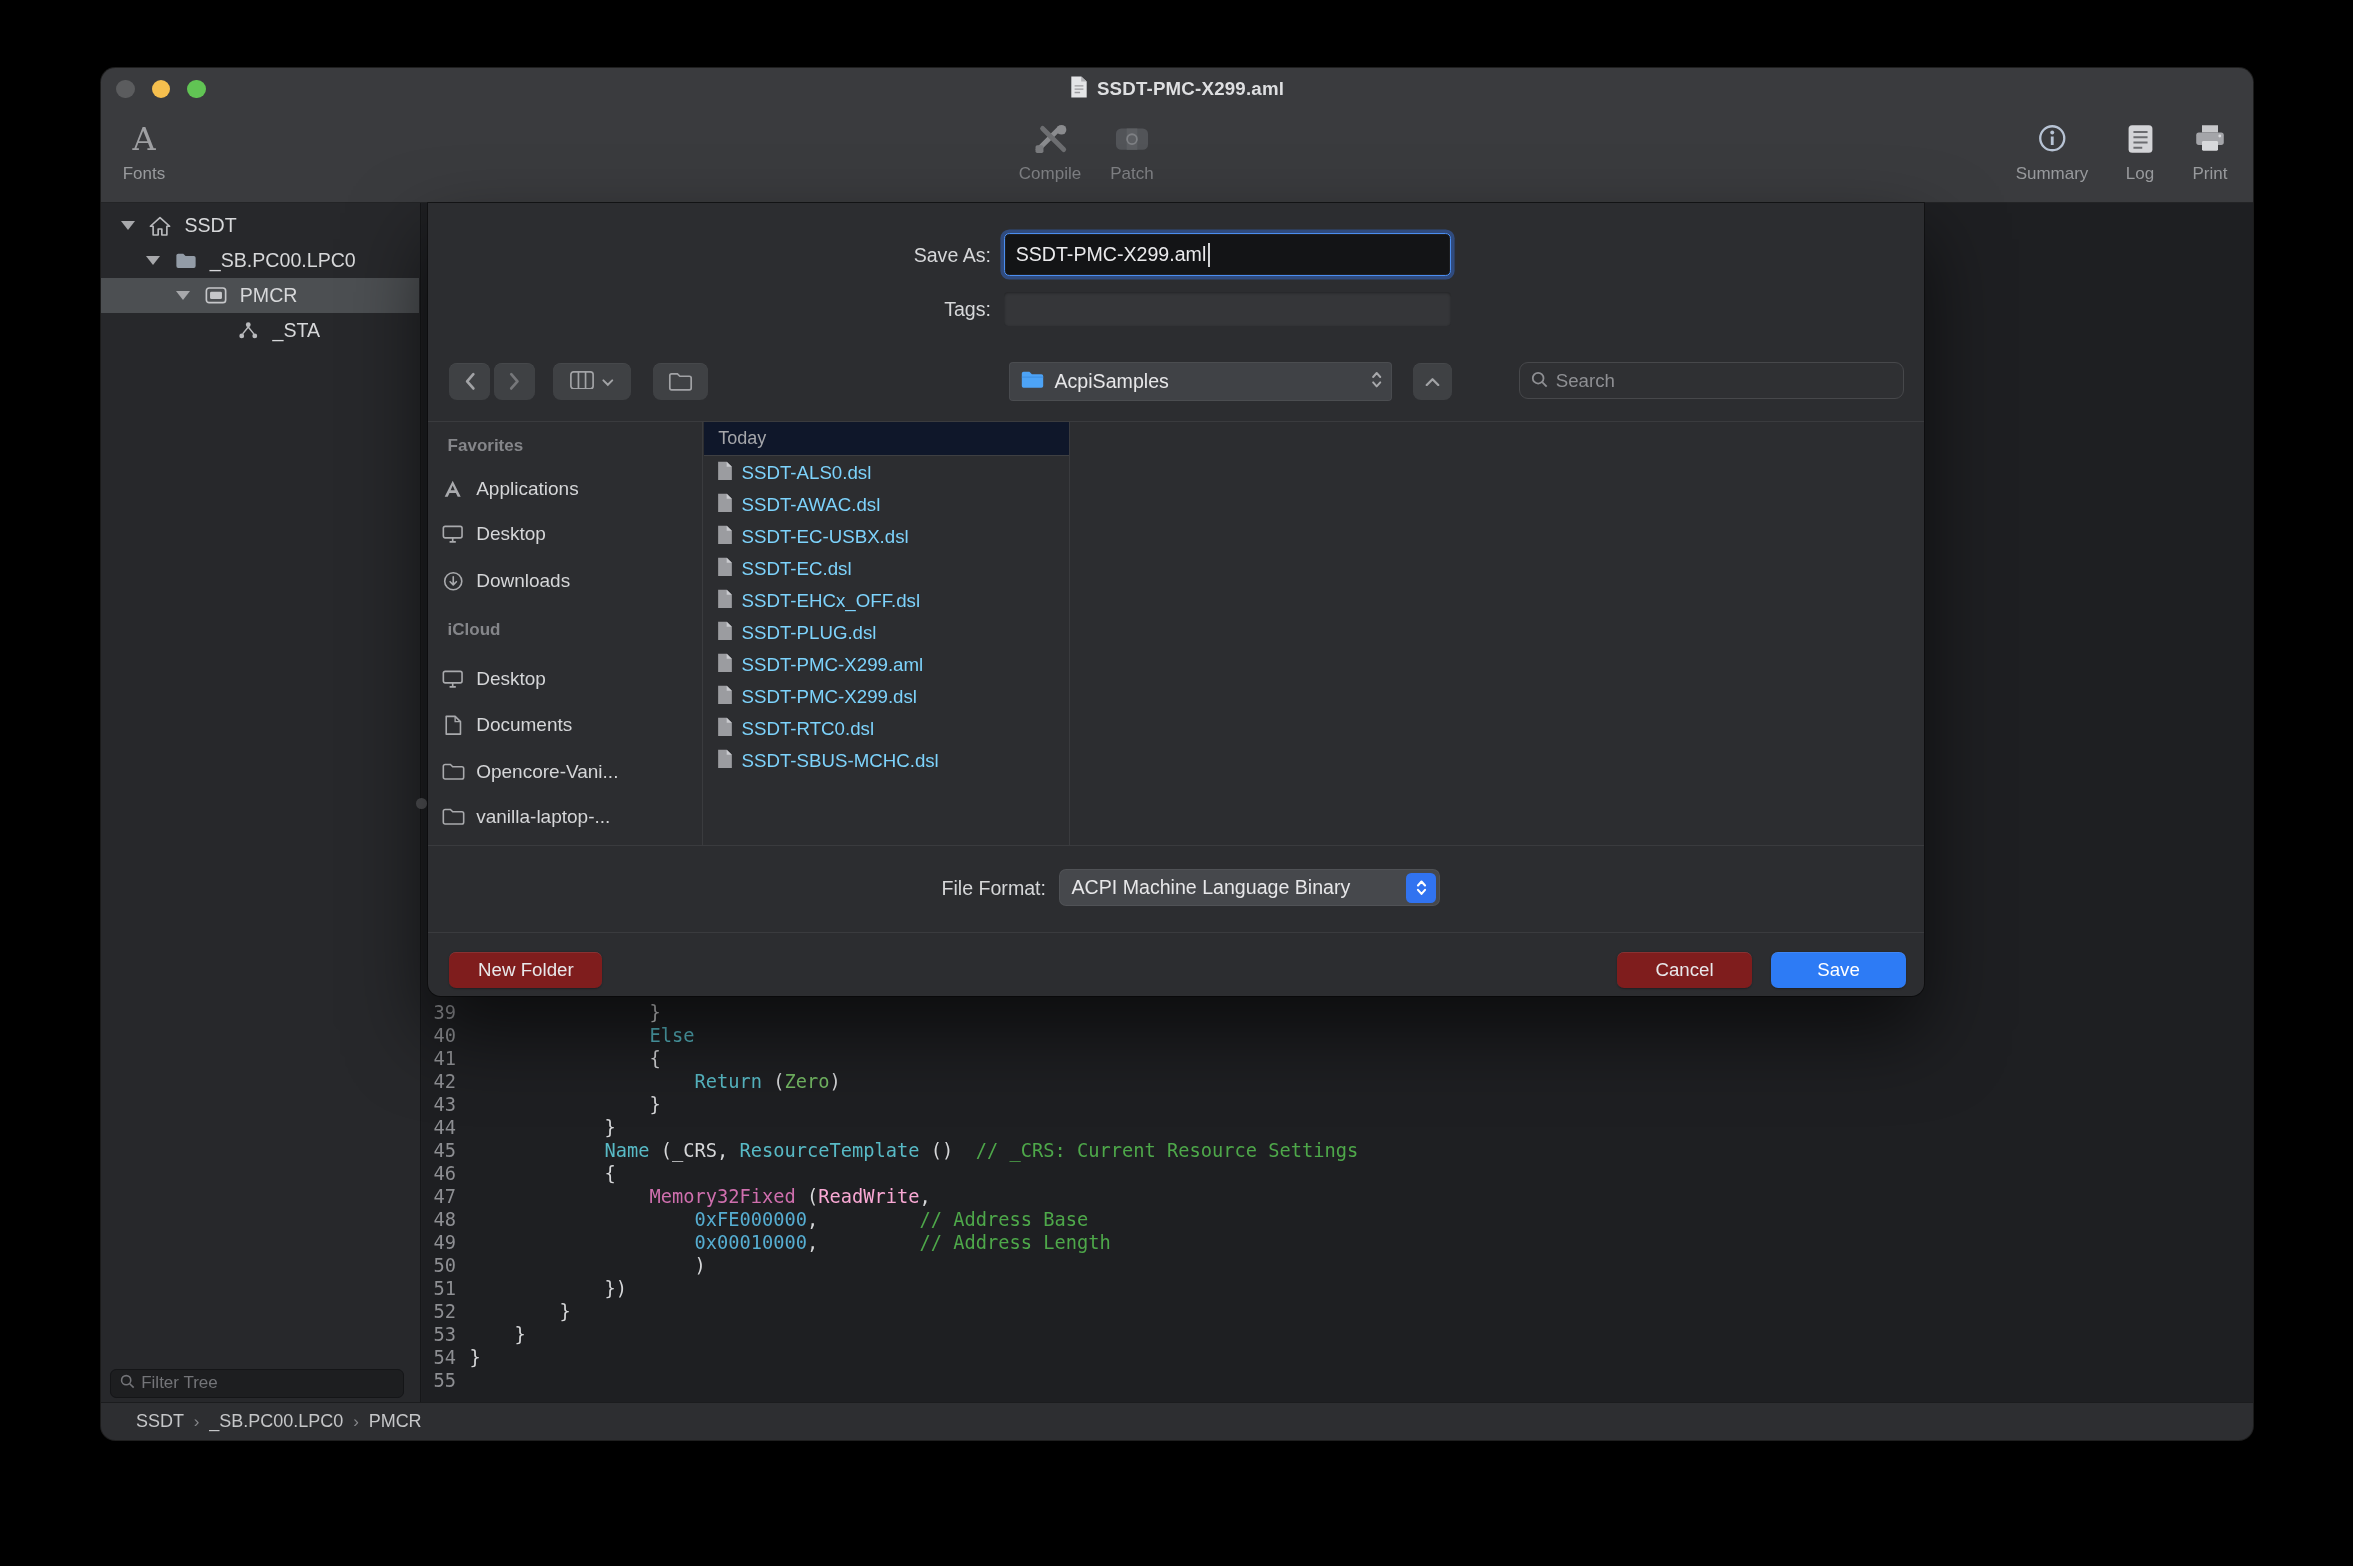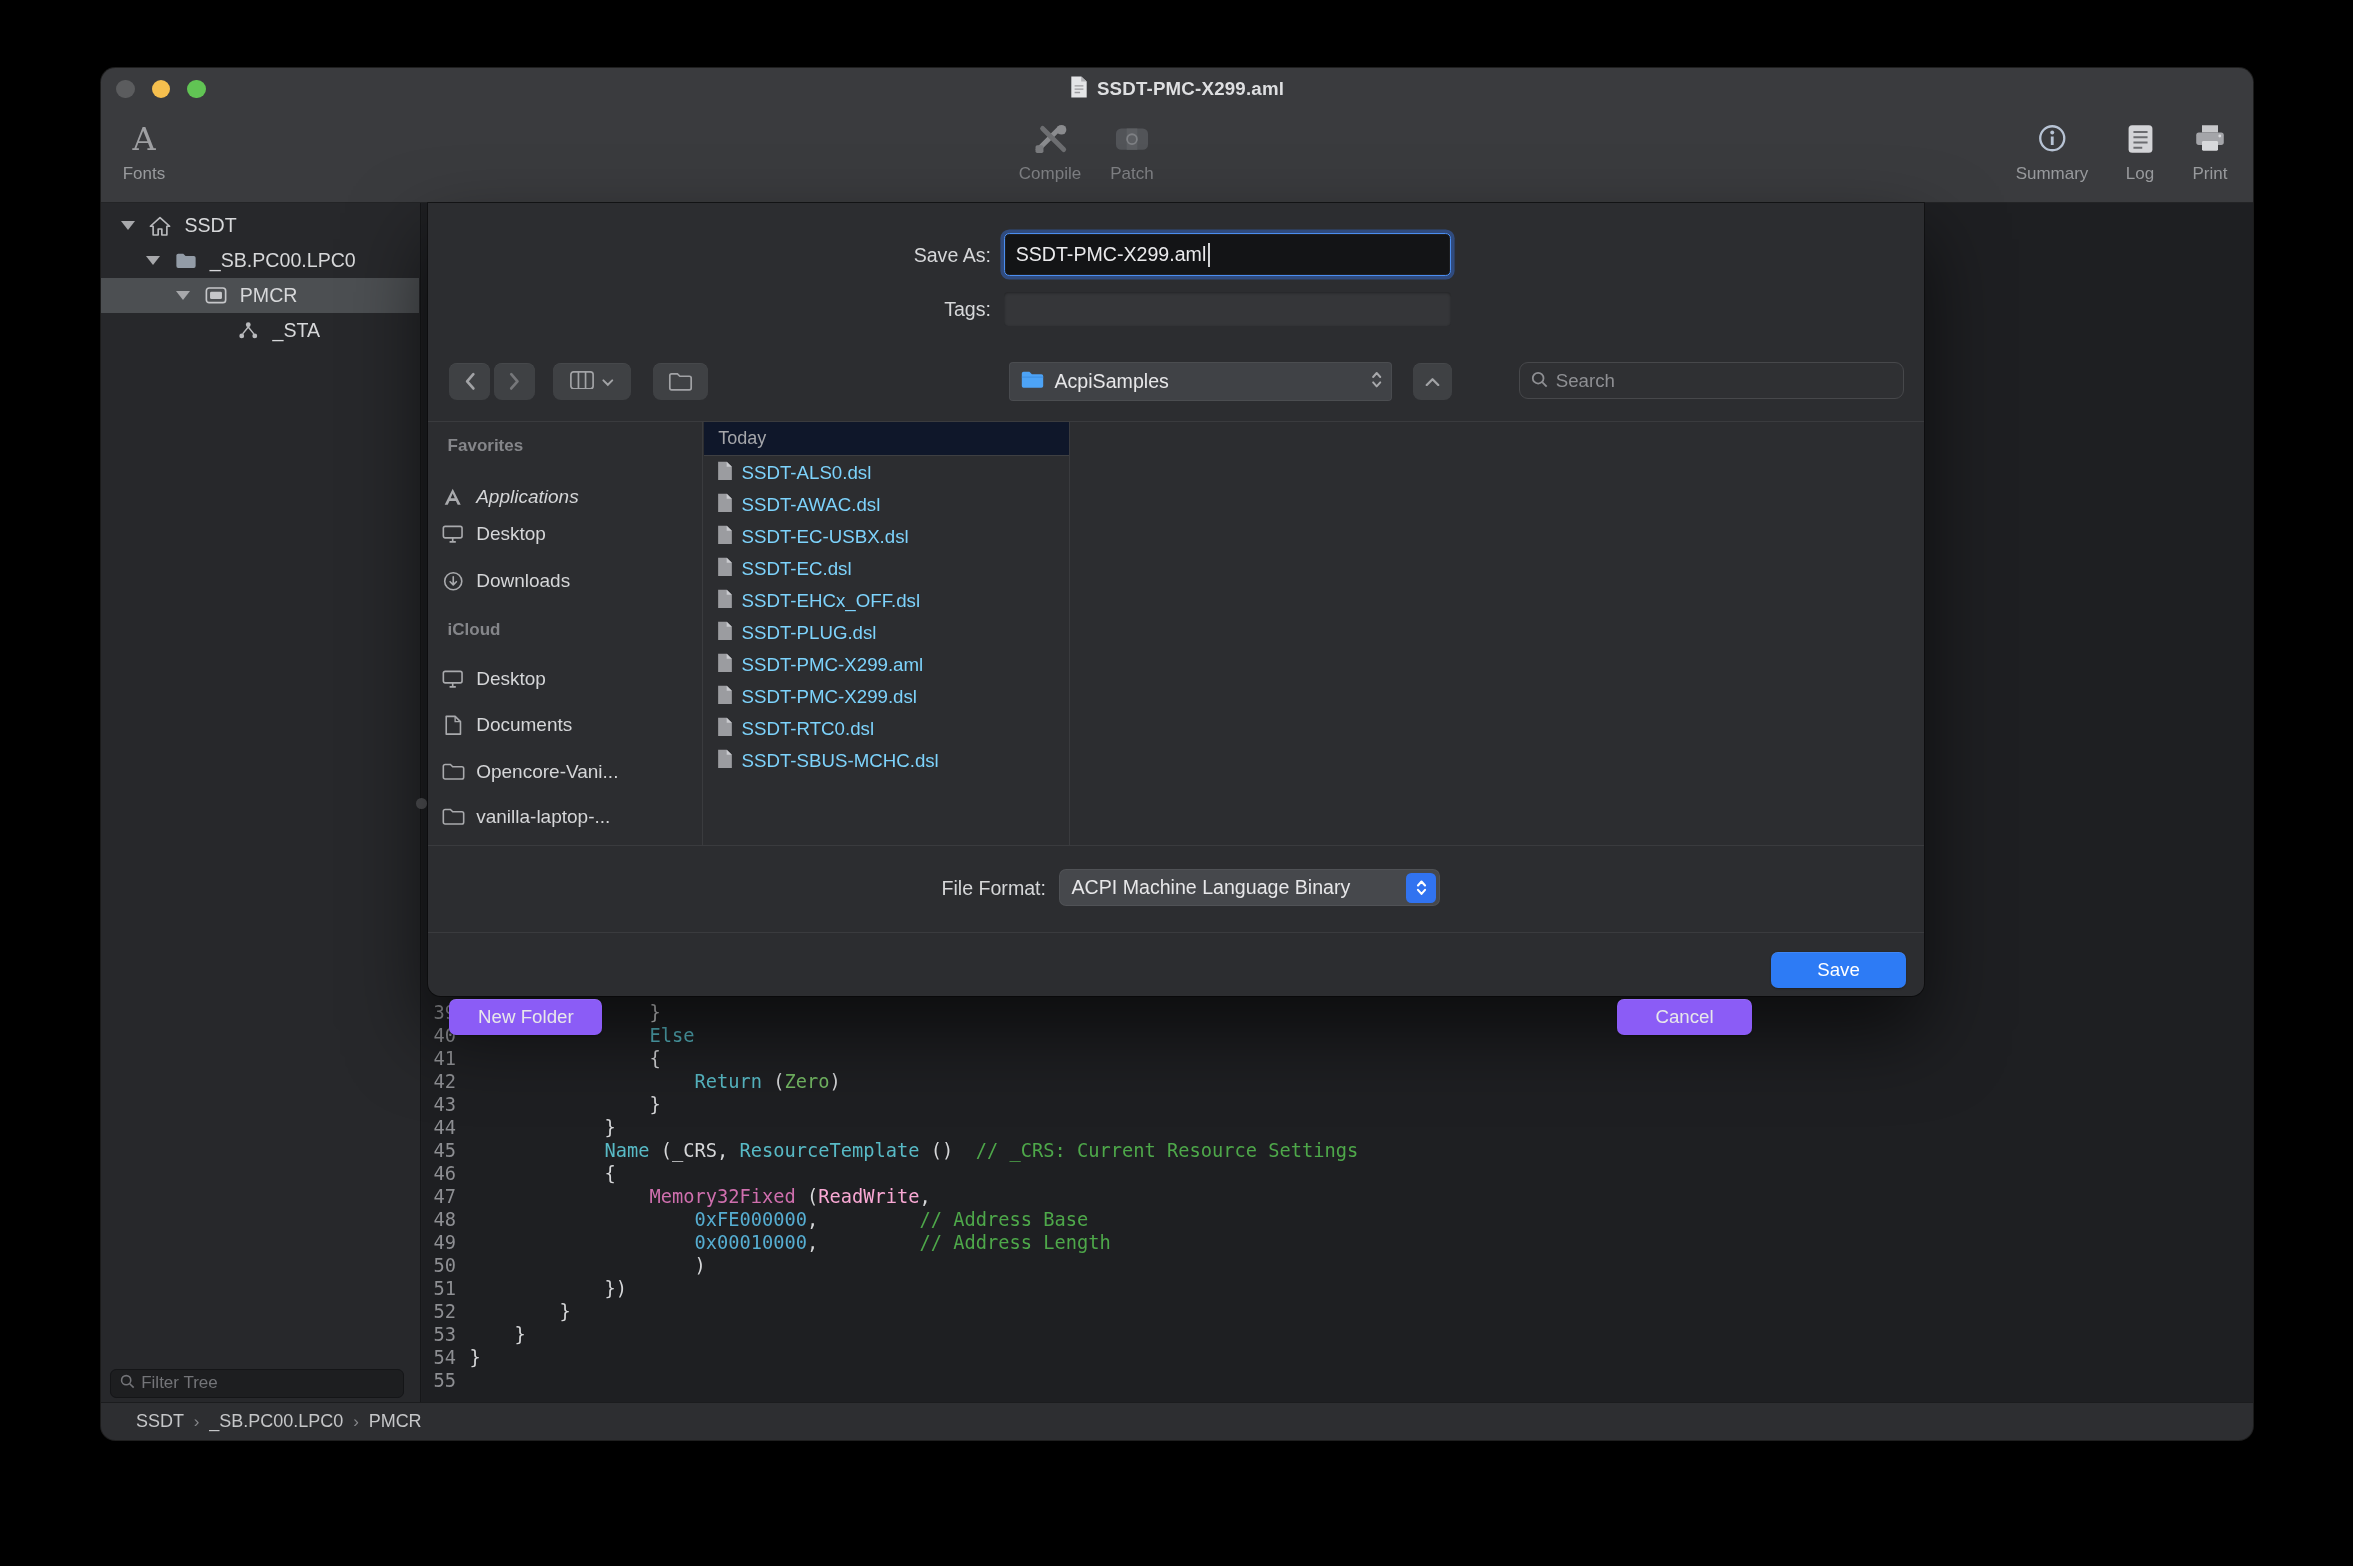--- a/index.html
+++ b/index.html
@@ -107,39 +107,39 @@
   .search-field input { flex:1; background:transparent; border:none; outline:none; color:#c9cacc; font-size:18.7px; font-family:inherit; }
   .search-field input::placeholder { color:#8e8f93; }
 
   .browser { position:absolute; left:0; top:218px; width:1496px; height:425px; border-top:0.9px solid #3a3b3e; border-bottom:0.9px solid #3a3b3e; }
   .fav-panel { position:absolute; left:0; top:0; width:275px; height:100%; border-right:0.9px solid #3a3b3e; }
   .fav-header { position:absolute; left:19.6px; font-size:17px; font-weight:700; color:#85868a; }
   .fh-favorites { top:14.3px; }
   .fh-icloud { top:198px; }
   .fav-item { position:absolute; left:12.5px; right:5.3px; height:36px; display:flex; align-items:center; gap:10.7px; color:#d5d6d8; font-size:19px; }
   .fi-icon { width:25px; display:flex; justify-content:center; flex:none; }
-  .fi-0 { top:57px;font-style:italic; } .fi-1 { top:94px; } .fi-2 { top:141px; }
+  .fi-0 { top:49px; } .fi-1 { top:94px; } .fi-2 { top:141px; }
   .fi-3 { top:239px; } .fi-4 { top:285px; } .fi-5 { top:332px; } .fi-6 { top:377px; }
 
   .filelist { position:absolute; left:276px; top:0; width:366px; height:100%; border-right:0.9px solid #3a3b3e; }
   .today-header { height:34px; border-bottom:0.9px solid #3e3f42; display:flex; align-items:center; padding-left:14.3px; color:#a5a6aa; font-size:18px; background:#0f172a; }
   .file-rows { position:absolute; left:0; right:0; top:35px; bottom:0; }
   .file-row { height:32px; display:flex; align-items:center; gap:9px; padding-left:12.5px; color:#7dd3fc; font-size:18.7px; }
   .file-row svg { flex:none; }
 
   .format-label { position:absolute; left:0; top:665px; width:618px; height:41px; line-height:41px; text-align:right; color:#d6d7d9; font-size:19.6px; }
   .format-popup { position:absolute; left:631px; top:666px; width:381px; height:37px; background:#46484c; border-radius:7.1px;
                   box-shadow:inset 0 0 0 0.9px rgba(255,255,255,.06); display:flex; align-items:center; padding:0 3.6px 0 12.5px; }
   .format-popup .popup-label { font-size:19.6px; }
   .accent-box { width:30px; height:30px; border-radius:5.3px; background:#3173f0; display:flex; align-items:center; justify-content:center; }
   .format-sep { position:absolute; left:0; top:729px; width:100%; height:0.9px; background:#3a3b3e; }
 
   .btn { position:absolute; top:749px; height:36px; border-radius:7.1px; display:flex; align-items:center; justify-content:center; font-size:18.7px;
          box-shadow:inset 0 0.4px 0 rgba(255,255,255,.18), 0 0.9px 1.8px rgba(0,0,0,.3); }
-  .btn-gray { background:#8b5cf6; color:#e8e8ea;margin-top:47px; }
+  .btn-gray { background:#7f1d1d; color:#e8e8ea; }
   .btn-blue { background:#2d7bf5; color:#ffffff; }
   .btn-newfolder { left:21.4px; width:153px; }
   .btn-cancel { left:1189px; width:135px; }
   .btn-save { left:1343px; width:135px; }
 </style>
 </head>
 <body>
 
 <div class="window">
 

